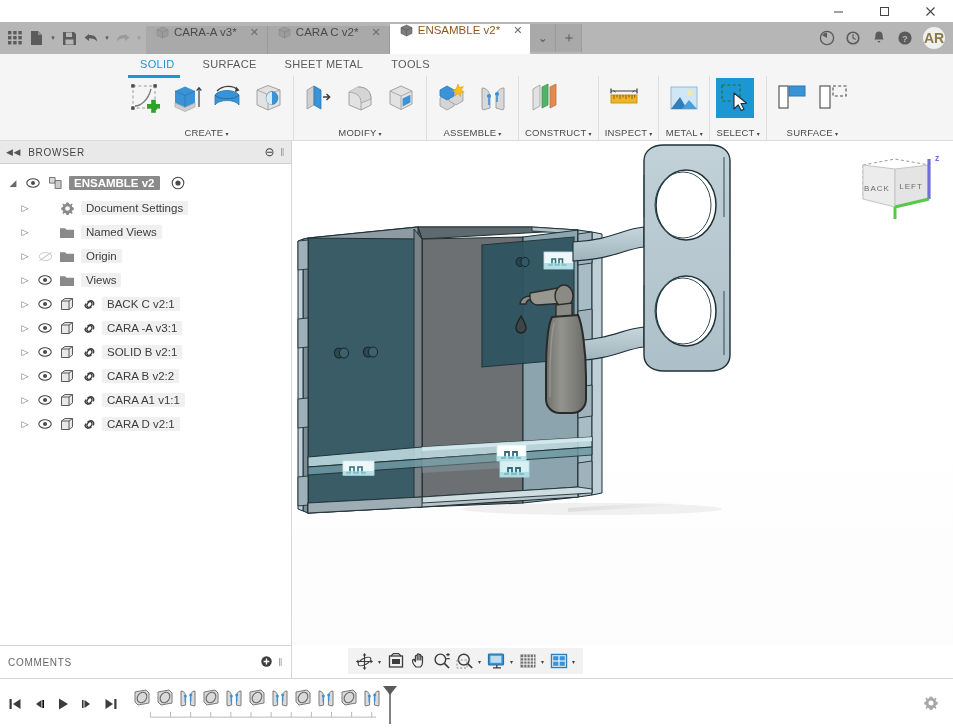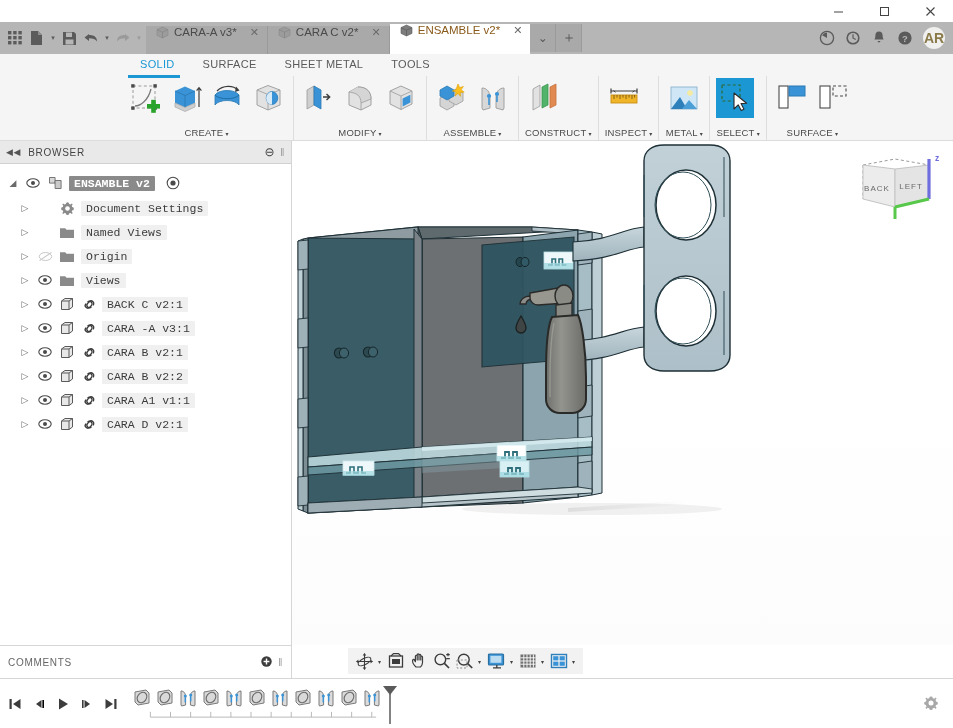--- a/index.html
+++ b/index.html
@@ -110,21 +110,21 @@
   .node {
     display:flex; align-items:center; height:24px; padding-left:6px; gap:5px;
     font-size:11.5px; color:#3c3c3c; white-space:nowrap;
   }
   .node .arrow {
     width:14px; text-align:center; color:#6a6a6a; font-size:9px; flex:0 0 14px;
   }
   .node .eye { width:16px; flex:0 0 16px; display:flex; align-items:center; justify-content:center; }
   .node .nico { width:18px; flex:0 0 18px; display:flex; align-items:center; justify-content:center; }
   .node .link { width:16px; flex:0 0 16px; display:flex; align-items:center; justify-content:center; }
-  .node .nlabel { padding:1px 5px; background:#f0f0f0; border-radius:1px;font-family:Liberation Mono, monospace; }
+  .node .nlabel { padding:1px 5px; background:#f0f0f0; border-radius:1px; }
   .node.root .nlabel { background:#8a8a8a; color:#fff; font-weight:bold; }
   .node.root { height:26px; }
   .indent1 { padding-left:18px; }
   .dim { opacity:.42; }
 
   
   .canvas {
     position:absolute; left:292px; top:141px; width:661px; height:504px;
     background:linear-gradient(#ffffff 0%, #ffffff 55%, #fcfcfc 100%);
     overflow:hidden;
@@ -664,21 +664,21 @@
               <path d="M1.5 4 L5 1.5 L12.5 1.5 L12.5 10 L9 12.5 L1.5 12.5 Z" fill="#e8e8e8" stroke="#5a5a5a" stroke-width="1"></path>
               <path d="M1.5 4 L9 4 L12.5 1.5 M9 4 L9 12.5" fill="none" stroke="#5a5a5a" stroke-width="1"></path>
             </svg>
         </span>
         <span class="link">
           <svg width="15" height="13" viewBox="0 0 15 13">
               <path d="M5.6 4 a2.6 2.6 0 0 1 3.7 3.7 l-1.6 1.6 a2.6 2.6 0 0 1-3.7-3.7" fill="none" stroke="#3c3c3c" stroke-width="1.3"></path>
               <path d="M9.4 9 a2.6 2.6 0 0 1-3.7-3.7 l1.6-1.6 a2.6 2.6 0 0 1 3.7 3.7" fill="none" stroke="#3c3c3c" stroke-width="1.3"></path>
             </svg>
         </span>
-        <span class="nlabel">CARA B v2:1</span>
+        <span class="nlabel">SOLID B v2:1</span>
       </div>
 
       <div class="node indent1">
         <span class="arrow">▷</span>
         <span class="eye">
           <svg width="14" height="10" viewBox="0 0 14 10">
               <ellipse cx="7" cy="5" rx="6.2" ry="4.2" fill="none" stroke="#4a4a4a" stroke-width="1.1"></ellipse>
               <circle cx="7" cy="5" r="2" fill="#4a4a4a"></circle>
             </svg>
         </span>

